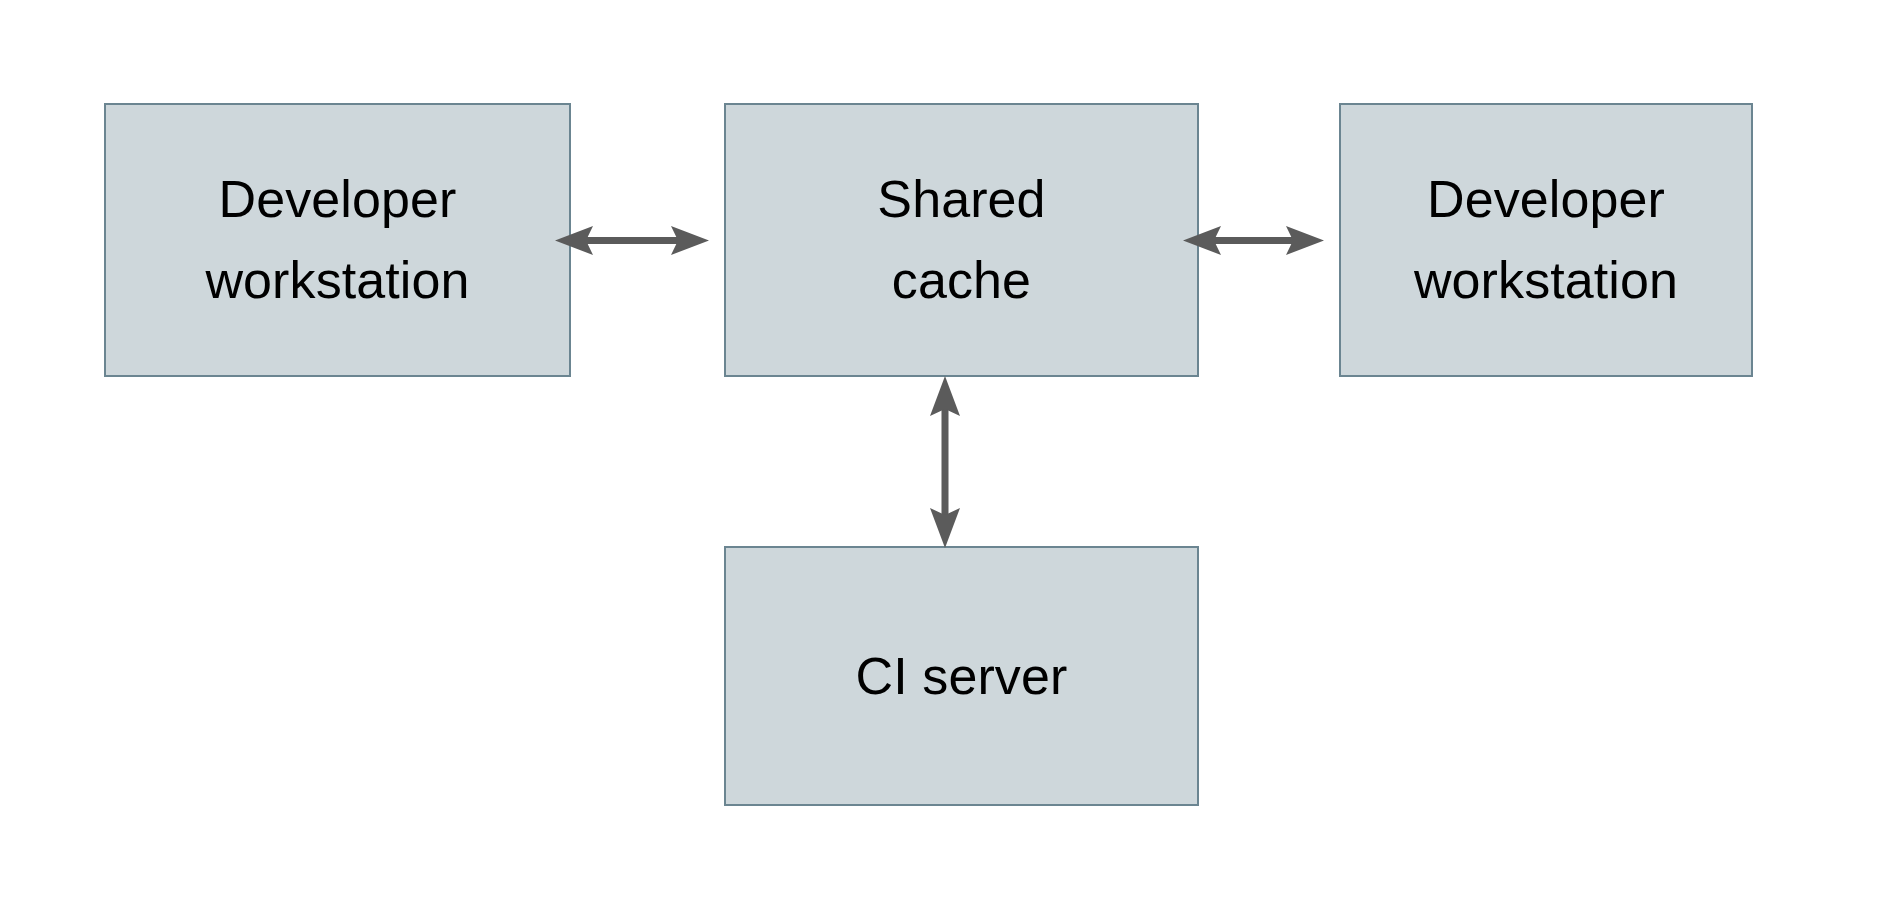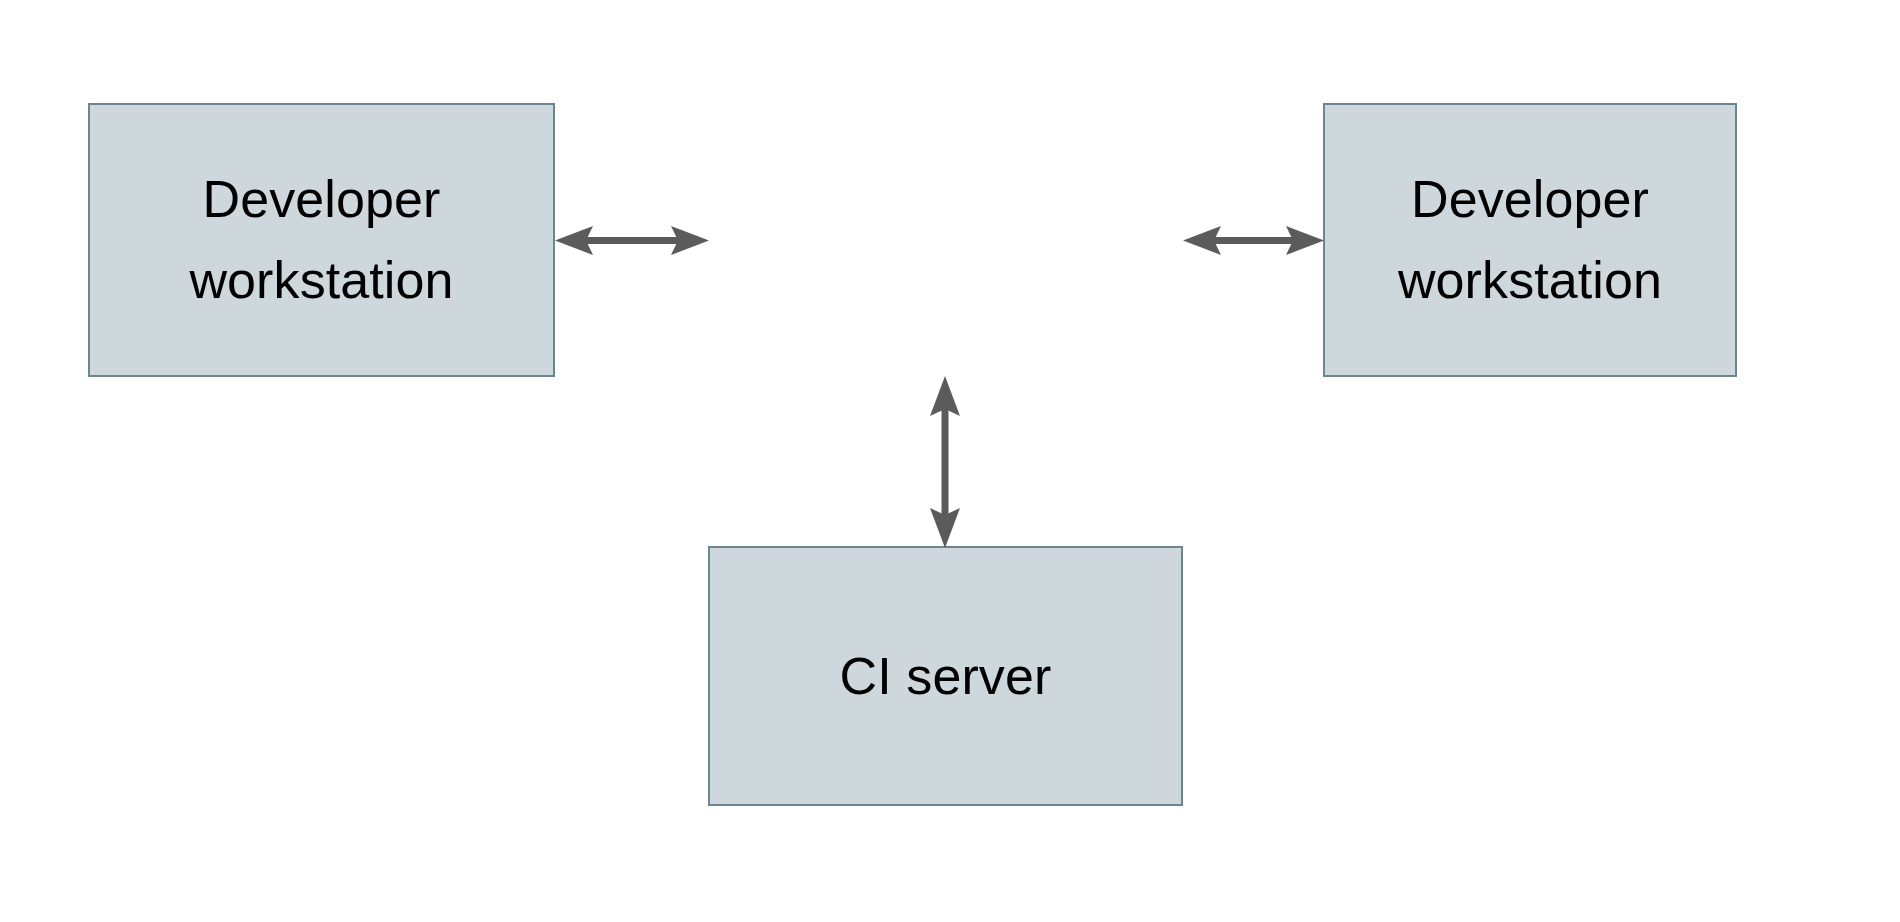--- a/index.html
+++ b/index.html
@@ -20,20 +20,21 @@
   }
   .node {
     position: absolute;
     box-sizing: border-box;
     background: #ced7db;
     border: 2px solid #6b8591;
     display: flex;
     align-items: center;
     justify-content: center;
     text-align: center;
+    margin-left: 16px;
   }
   .node-label {
     font-family: "Liberation Sans", sans-serif;
     font-size: 52px;
     line-height: 1.55;
     color: #000000;
     font-weight: 400;
     letter-spacing: 0.1px;
     white-space: pre-line;
     padding: 0 10px;
@@ -55,20 +56,24 @@
 </head>
 <body>
 
 <div id="canvas">
 
   <div class="node" id="node-dev-left">
     <span class="node-label">Developer
 workstation</span>
   </div>
 
+  <div class="node" id="node-shared">
+    <span class="node-label">Shared
+cache</span>
+  </div>
 
   <div class="node" id="node-dev-right">
     <span class="node-label">Developer
 workstation</span>
   </div>
 
   <div class="node" id="node-ci">
     <span class="node-label">CI server</span>
   </div>
 

